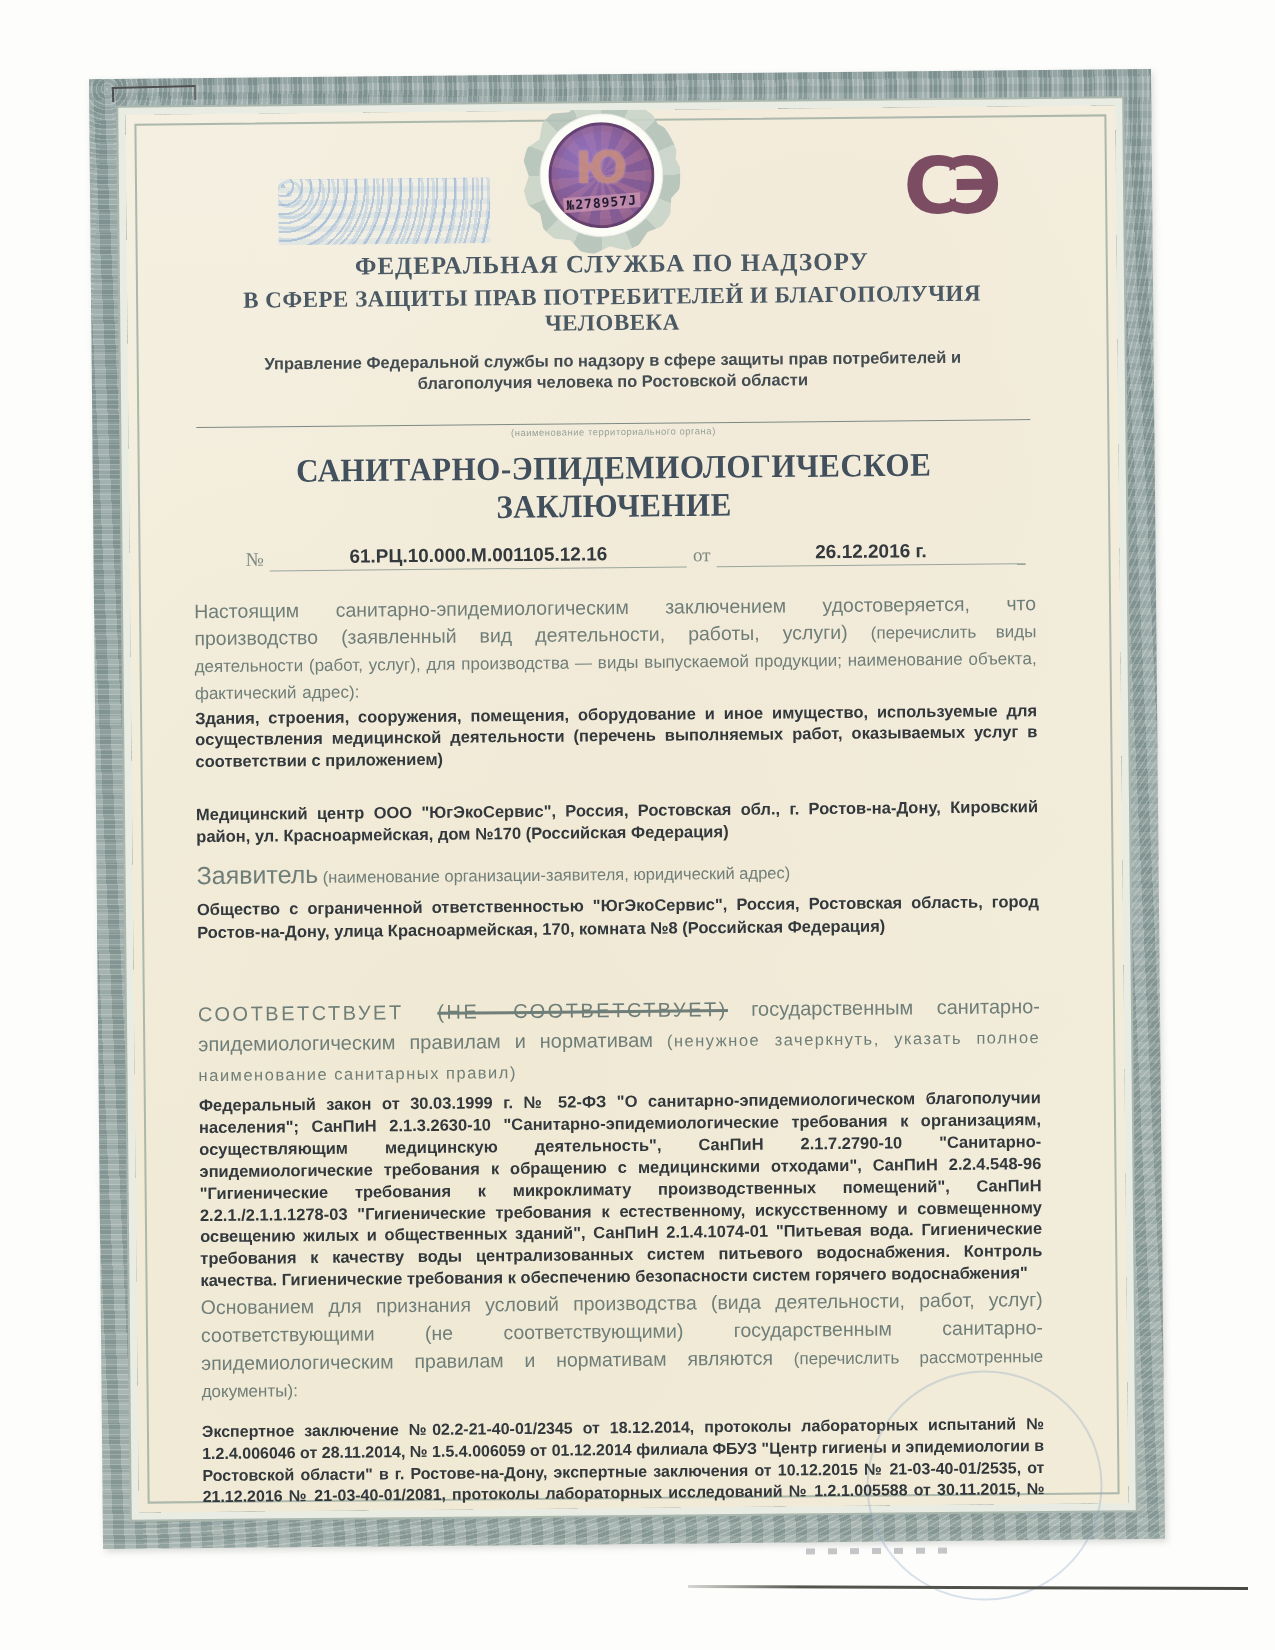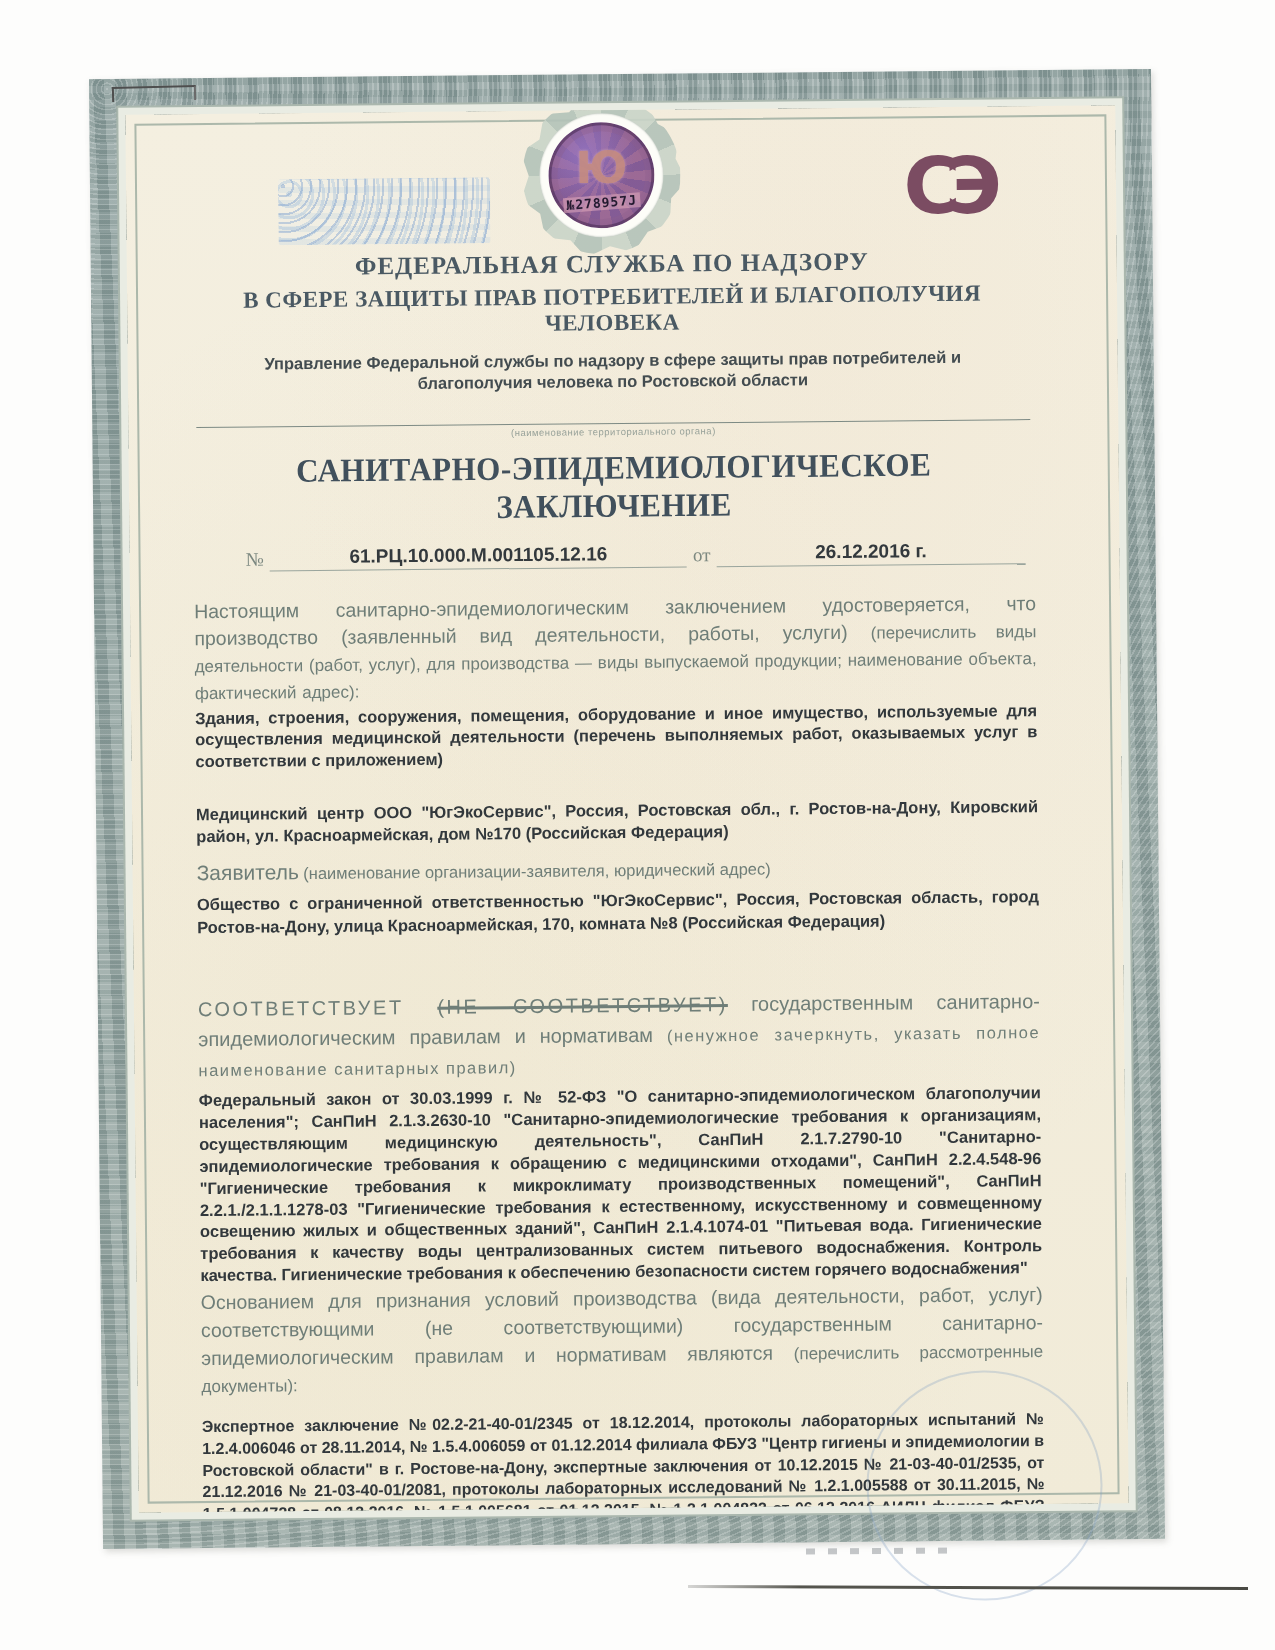--- a/index.html
+++ b/index.html
@@ -91,21 +91,21 @@
 
   
   .t-pre { color:#6f7e78; }
   .t-fill { color:#32383c; font-weight:600; }
   p.block { text-align:justify; }
   .intro { margin-top:26px; font-size:19.5px; line-height:1.38; word-spacing:4px; }
   .intro .note { font-size:17px; word-spacing:1px; }
   .activity { margin-top:2px; font-size:16.5px; line-height:1.32; }
   .object { margin-top:30px; font-size:16.5px; line-height:1.35; }
   .applicant-line { margin-top:14px; color:#6f7e78; }
-  .applicant-line .big { font-size:21px; }
+  .applicant-line .big { font-size:25px; }
   .applicant-line .small { font-size:16.5px; }
   .applicant-value { margin-top:8px; font-size:16.5px; line-height:1.35; }
 
   .match { margin-top:56px; font-size:20px; line-height:1.5; color:#6f7e78; }
   .match .caps { letter-spacing:2.5px; word-spacing:8px; }
   .match .struck { text-decoration:line-through; text-decoration-thickness:2.5px; }
   .match .note { font-size:16.5px; letter-spacing:1.5px; }
   .regs { margin-top:6px; font-size:16.5px; line-height:1.33; }
   .basis { font-size:19.5px; line-height:1.42; word-spacing:3px; margin-top:2px; }
   .basis .note { font-size:17px; }

